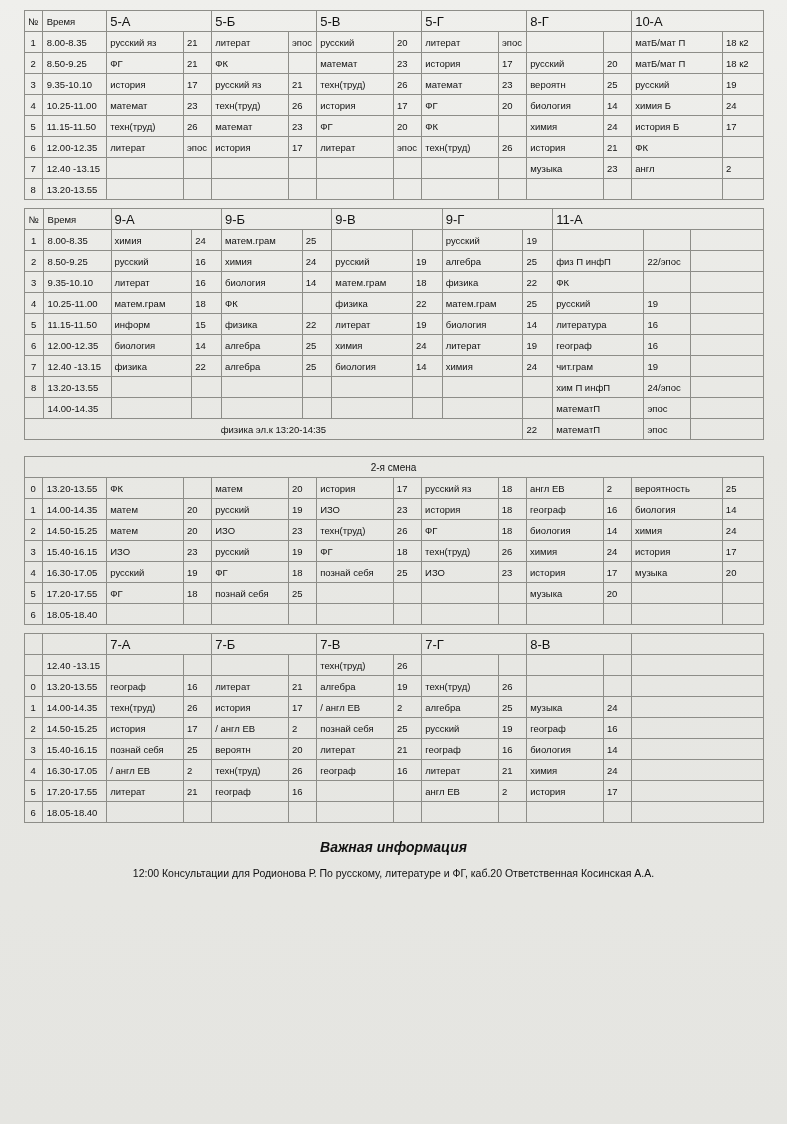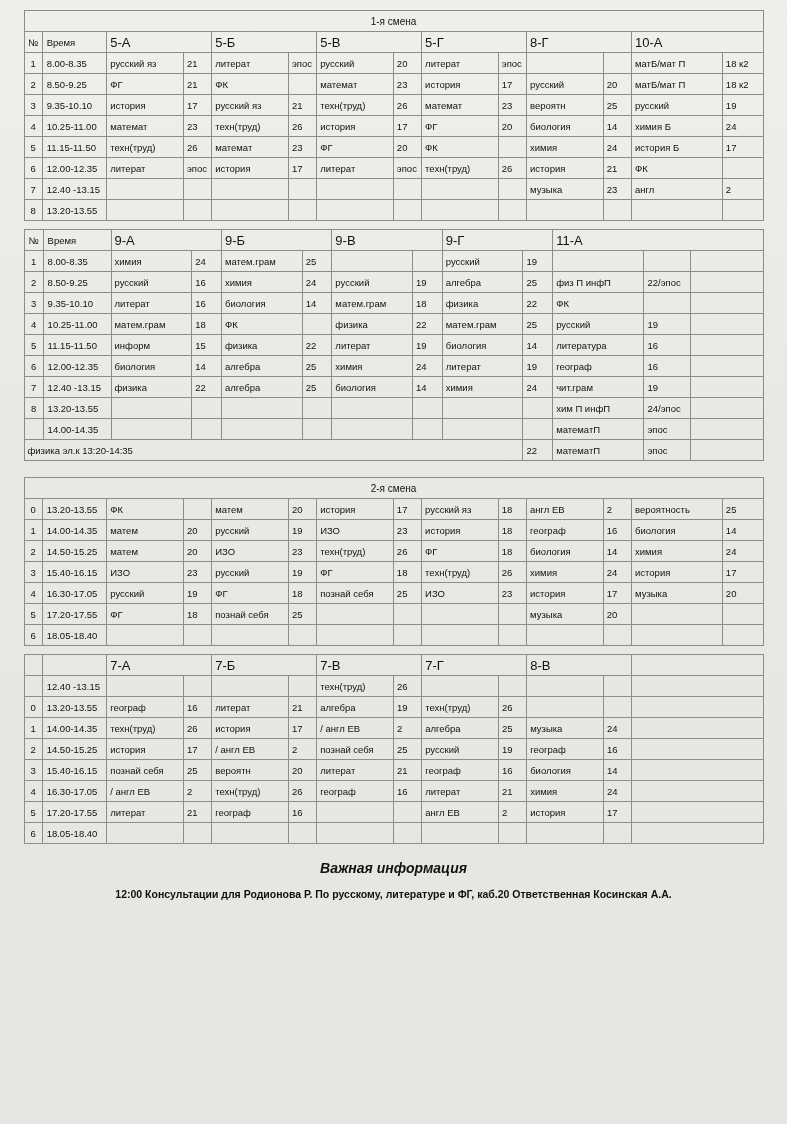--- a/index.html
+++ b/index.html
@@ -56,25 +56,25 @@
   .gap{height:8px;}
   .footer-title{
     text-align:center;
     font-weight:bold;
     font-style:italic;
     font-size:14px;
     margin-top:16px;
   }
   .footer-note{
     text-align:center;
-    font-weight:bold;
+    font-weight:normal;
     font-size:10.5px;
     margin-top:12px;
   }
-  .elk{ }
+  .elk{ text-align:center; }
 </style>
 </head>
 <body>
 
 <div class="page">
 
 
   <div style="height:10px"></div>
 
   <table>
@@ -88,23 +88,20 @@
       <col style="width:76px">
         <col style="width:28px">
       <col style="width:76px">
         <col style="width:28px">
       <col style="width:76px">
         <col style="width:28px">
       <col style="width:90px">
         <col style="width:40px">
     </colgroup>
     <tbody>
-        <tr>
-      <td class="shift" colspan="14">1-я смена</td>
-    </tr>
     <tr>
       <td class="num">№</td>
       <td class="time">Время</td>
       <td class="hdr" colspan="2">5-А</td>
       <td class="hdr" colspan="2">5-Б</td>
       <td class="hdr" colspan="2">5-В</td>
       <td class="hdr" colspan="2">5-Г</td>
       <td class="hdr" colspan="2">8-Г</td>
       <td class="hdr" colspan="2">10-А</td>
     </tr>

